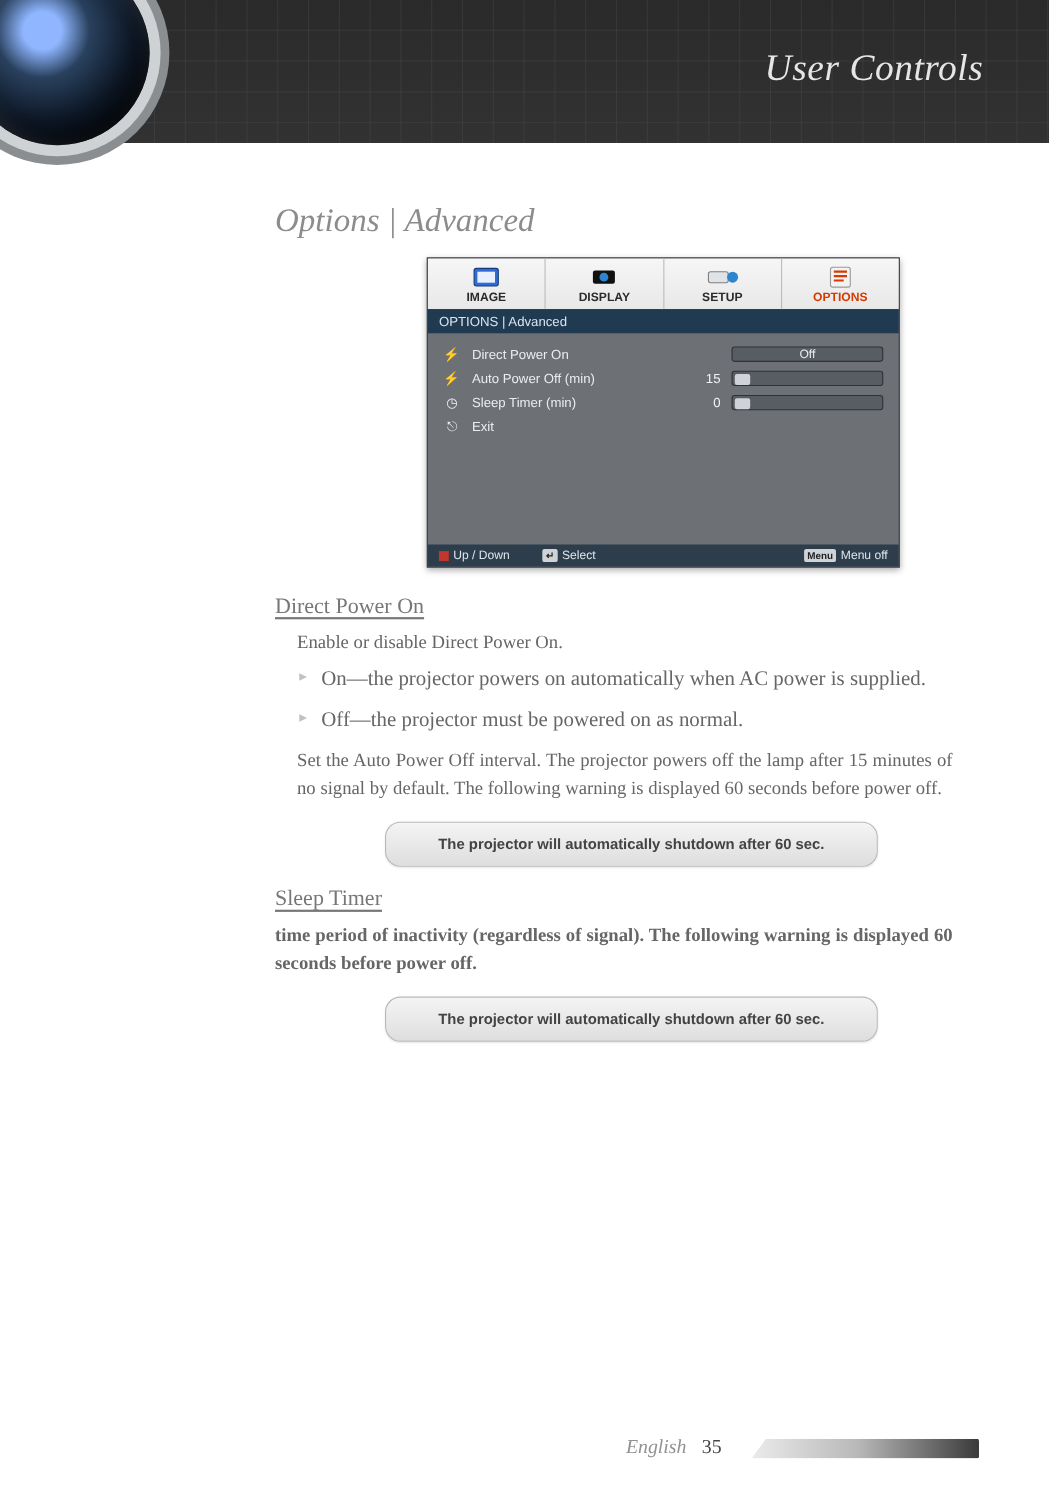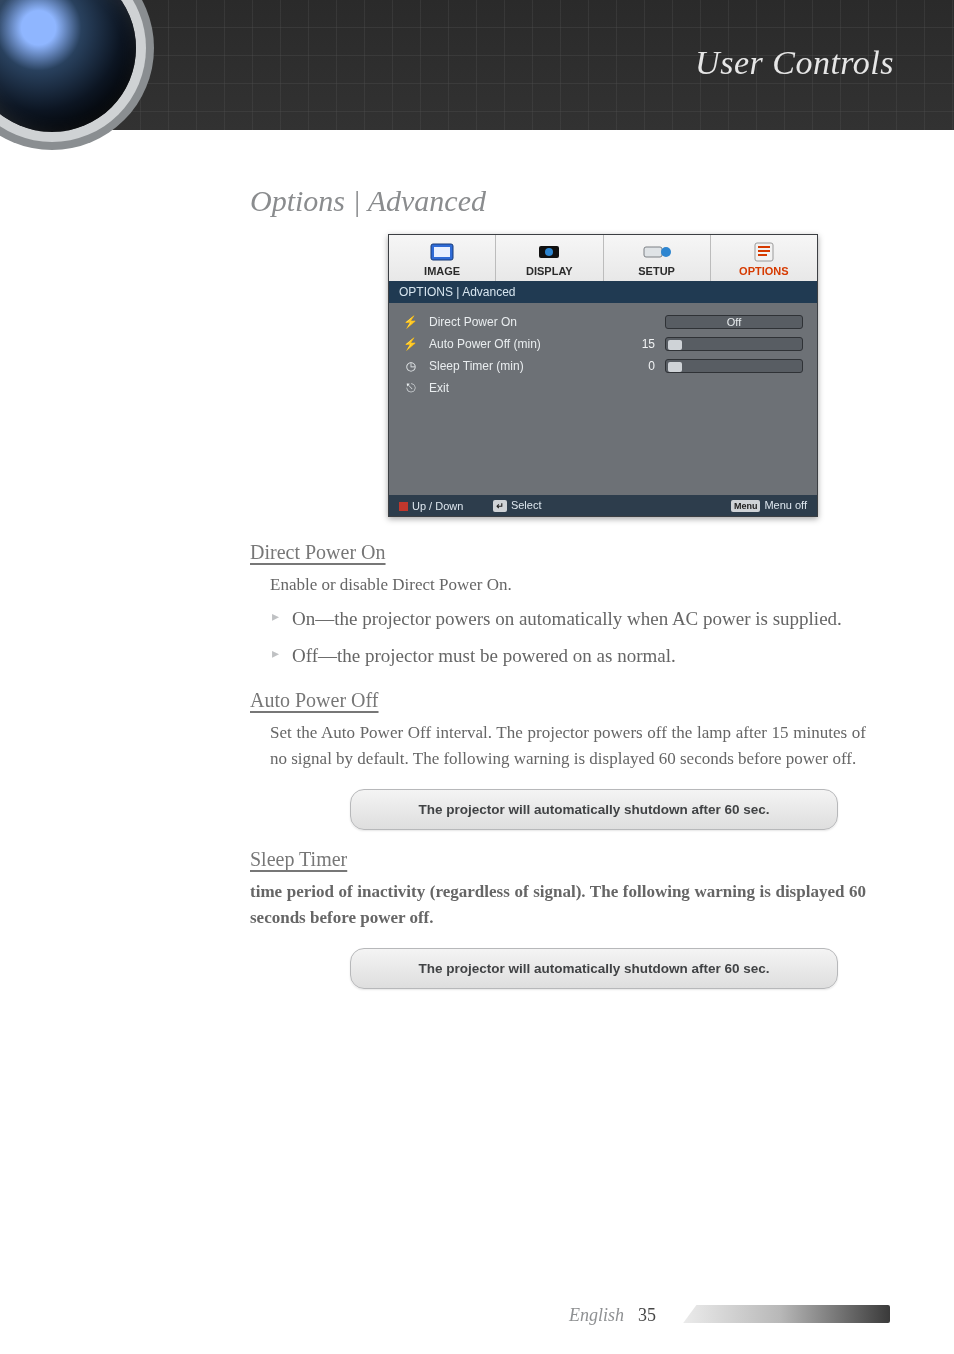--- a/index.html
+++ b/index.html
@@ -30,23 +30,23 @@
   .osd-foot { display: flex; align-items: center; background: #2d3d4c; color: #dde6ee; font-size: 11px; padding: 4px 10px; gap: 30px; }
   .osd-foot .kbox { display: inline-block; background: #cfd3d7; color: #222; font-size: 9px; padding: 1px 3px; border-radius: 2px; margin-right: 4px; font-weight: bold; }
   .osd-foot .sq { display: inline-block; width: 9px; height: 9px; background: #c0372d; margin-right: 4px; vertical-align: middle; }
   .osd-foot .sp { margin-left: auto; }
 
   .h3 { color: #777; font-size: 20px; margin: 18px 0 6px 130px; text-decoration: underline; text-underline-offset: 4px; }
   .para { color: #666; font-size: 17px; line-height: 1.55; margin: 8px 0 0 150px; text-align: justify; }
   .bul { color: #666; font-size: 19px; line-height: 1.6; margin: 6px 0 0 172px; position: relative; }
   .bul::before { content: "▸"; position: absolute; left: -20px; top: 2px; color: #bfc1c3; font-size: 14px; }
 
-  .toast { width: 488px; margin: 16px 0 4px 230px; background: linear-gradient(#f4f4f4,#dedede); border: 1px solid #b7b8ba; border-radius: 14px; padding: 12px 14px; text-align: center; font-family: Arial, sans-serif; font-size: 13.5px; font-weight: 600; color: #414345; box-shadow: 0 1px 2px rgba(0,0,0,.1); }
+  .toast { width: 448px; margin: 16px 0 4px 230px; background: linear-gradient(#f4f4f4,#dedede); border: 1px solid #b7b8ba; border-radius: 14px; padding: 12px 14px; text-align: center; font-family: Arial, sans-serif; font-size: 13.5px; font-weight: 600; color: #414345; box-shadow: 0 1px 2px rgba(0,0,0,.1); }
 
-  .footer { position: absolute; bottom: 28px; right: 64px; display: flex; align-items: flex-start; gap: 14px; }
+  .footer { position: absolute; bottom: 28px; right: 64px; display: flex; align-items: flex-end; gap: 14px; }
   .footer .lbl { color: #8f9193; font-style: italic; font-size: 18px; }
   .footer .pg { color: #464646; font-size: 18px; }
   .footer .tri { width: 220px; height: 18px; background: linear-gradient(90deg, #f2f2f2 0%, #b8b8b8 50%, #3a3a3a 100%); clip-path: polygon(6% 100%, 100% 100%, 100% 0, 12% 0); border-radius: 2px; }
 </style>
 </head>
 <body>
 
 <div class="topbar">
   <div class="lens"></div>
   <div class="page-title">User Controls</div>
@@ -120,21 +120,20 @@
       <span><span class="kbox">↵</span><span>Select</span></span>
       <span class="sp"><span class="kbox">Menu</span><span>Menu off</span></span>
     </div>
   </div>
 
   <div class="h3">Direct Power On</div>
   <div class="para">Enable or disable Direct Power On.</div>
   <div class="bul">On—the projector powers on automatically when AC power is supplied.</div>
   <div class="bul">Off—the projector must be powered on as normal.</div>
 
-  <div class="h3">Auto Power Off</div>
   <div class="para">Set the Auto Power Off interval. The projector powers off the lamp after 15 minutes of no signal by default. The following warning is displayed 60 seconds before power off.</div>
   <div class="toast">The projector will automatically shutdown after  60 sec.</div>
 
   <div class="h3">Sleep Timer</div>
   <div class="para" style="margin-left:130px;font-weight:bold;">time period of inactivity (regardless of signal). The following warning is displayed 60 seconds before power off.</div>
   <div class="toast">The projector will automatically shutdown after  60 sec.</div>
 </div>
 
 <div class="footer">
   <span class="lbl">English</span>

